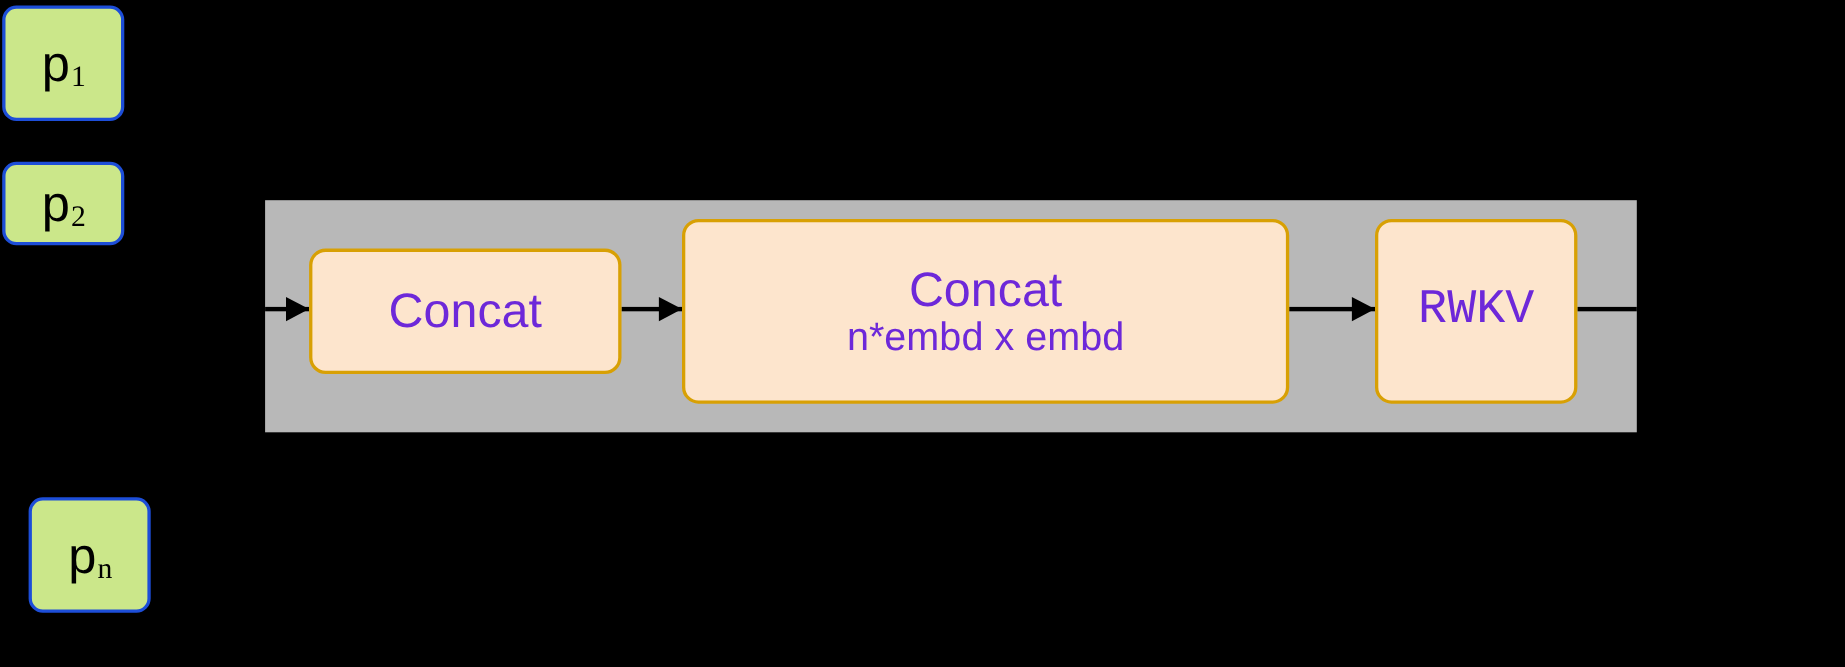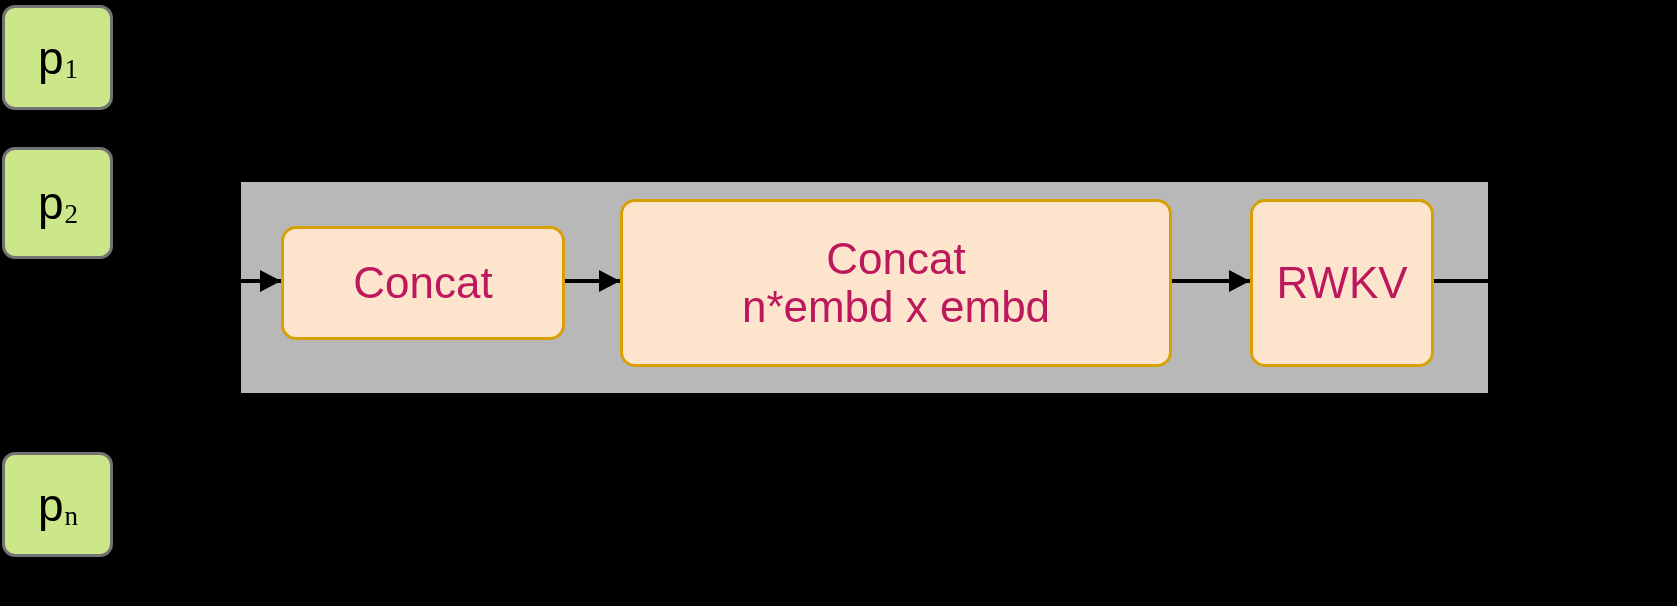--- a/index.html
+++ b/index.html
@@ -18,21 +18,21 @@
     background: #000000;
     overflow: hidden;
   }
 
   
   .prompt-box {
     position: absolute;
     left: 2px;
     width: 111px;
     background: #cbe78a;
-    border: 3px solid #737373;
+    border: 3px solid #1d4ed8;
     border-radius: 13px;
     box-sizing: border-box;
     display: flex;
     align-items: center;
     justify-content: center;
     color: #000000;
     line-height: 1;
   }
   .prompt-label {
     font-size: 46px;
@@ -42,22 +42,22 @@
   }
   .prompt-label .sub {
     font-family: "Liberation Serif", serif;
     font-size: 27px;
     vertical-align: baseline;
     position: relative;
     top: 4px;
     left: 1px;
   }
   #prompt-1 { top: 5px;   height: 105px; }
-  #prompt-2 { top: 147px; height: 112px; }
-  #prompt-n { top: 452px; height: 105px; }
+  #prompt-2 { top: 147px; height: 76px; }
+  #prompt-n { top: 452px; height: 105px; margin-left: 24px; }
 
   
   #module-container {
     position: absolute;
     left: 241px;
     top: 182px;
     width: 1247px;
     height: 211px;
     background: #b8b8b8;
   }
@@ -66,44 +66,45 @@
   .op-box {
     position: absolute;
     background: #fde5cd;
     border: 3px solid #d8a004;
     border-radius: 15px;
     box-sizing: border-box;
     display: flex;
     flex-direction: column;
     align-items: center;
     justify-content: center;
-    color: #be185d;
+    color: #6d28d9;
     text-align: center;
   }
   .op-line { display: block; white-space: nowrap; }
   .op-line-1 { font-size: 44px; line-height: 1.08; }
-  .op-line-2 { font-size: 44px; line-height: 1.08; }
+  .op-line-2 { font-size: 36px; line-height: 1.08; }
 
   #op-concat {
     left: 281px;
     top: 226px;
     width: 284px;
     height: 114px;
   }
   #op-linear {
     left: 620px;
     top: 199px;
     width: 552px;
     height: 168px;
   }
   #op-rwkv-head {
     left: 1250px;
     top: 199px;
     width: 184px;
     height: 168px;
+    font-family: Liberation Mono, monospace;
   }
 
   
   .connector {
     position: absolute;
     height: 4px;
     background: #000000;
   }
   .arrowhead {
     position: absolute;

